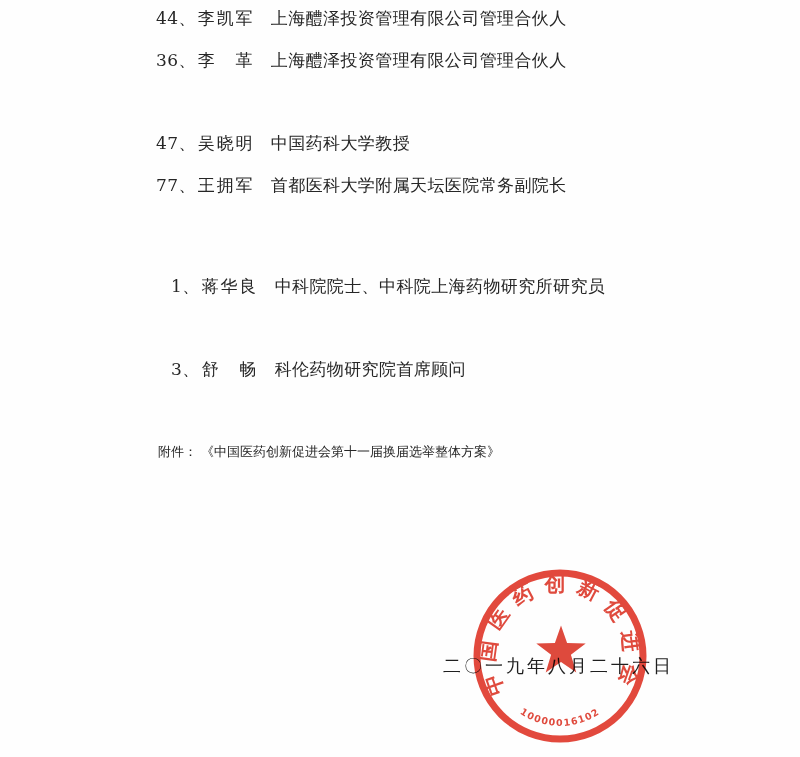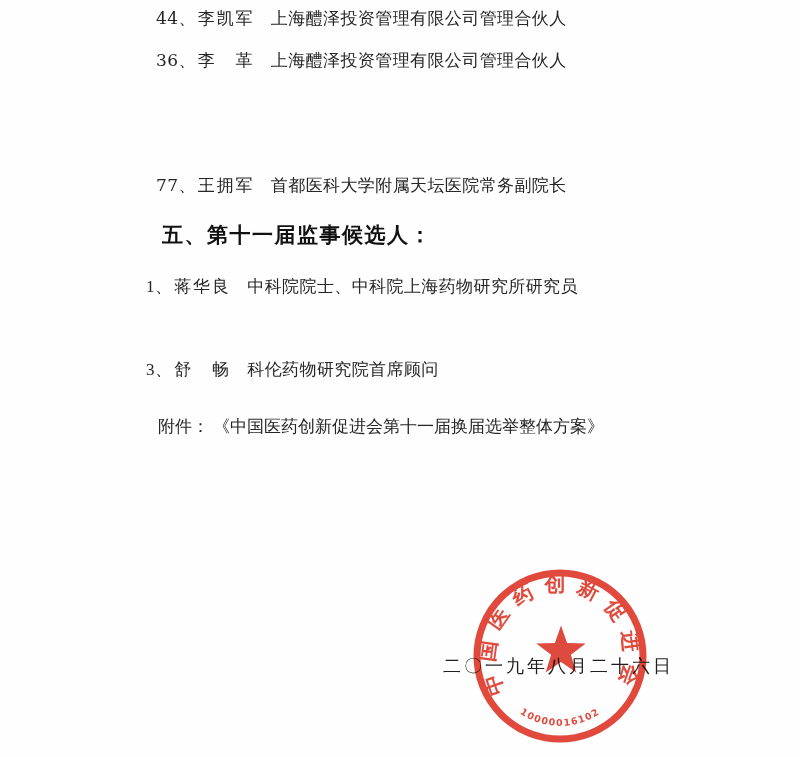--- a/index.html
+++ b/index.html
@@ -21,36 +21,36 @@
   }
   .row .num{display:inline-block;}
   .row .name{
     display:inline-block;
     width:55px;
     text-align:justify;
     text-align-last:justify;
     margin-left:2px;
   }
   .row .title{margin-left:18px;}
-  .list2{left:146px;font-family:Liberation Serif, serif;}
+  .list2{left:171px;}
   .heading{
     position:absolute;
     left:162px;top:221px;
     font-family:"Liberation Sans","DejaVu Sans",sans-serif;
     font-weight:bold;
     font-size:21px;
     line-height:27px;
     color:#111;
     letter-spacing:1.5px;
     white-space:nowrap;
   }
   .attachment{
     position:absolute;
-    left:158px;top:415px;
-    font-size:17px;
+    left:158px;top:441px;
+    font-size:13px;
     line-height:22px;
     white-space:nowrap;
   }
   .attachment .att-title{margin-left:4px;}
   .date{
     position:absolute;
     left:443px;top:655px;
     font-size:18px;
     line-height:22px;
     letter-spacing:3px;
@@ -85,25 +85,27 @@
 <body>
 
 <div class="page">
 
   <div class="row" style="top:8px">
     <span class="num">44、</span><span class="name">李凯军</span><span class="title">上海醴泽投资管理有限公司管理合伙人</span>
   </div>
   <div class="row" style="top:50px">
     <span class="num">36、</span><span class="name">李革</span><span class="title">上海醴泽投资管理有限公司管理合伙人</span>
   </div>
+  <div class="row" style="top:133px">
+    <span class="num">47、</span><span class="name">吴晓明</span><span class="title">中国药科大学教授</span>
+  </div>
   <div class="row" style="top:175px">
     <span class="num">77、</span><span class="name">王拥军</span><span class="title">首都医科大学附属天坛医院常务副院长</span>
   </div>
 
-  <div class="heading">五、第十一届监事候选人：</div>
 
   <div class="row list2" style="top:276px">
     <span class="num">1、</span><span class="name">蒋华良</span><span class="title">中科院院士、中科院上海药物研究所研究员</span>
   </div>
   <div class="row list2" style="top:359px">
     <span class="num">3、</span><span class="name">舒畅</span><span class="title">科伦药物研究院首席顾问</span>
   </div>
 
   <div class="attachment">
     <span>附件：</span><span class="att-title">《中国医药创新促进会第十一届换届选举整体方案》</span>

